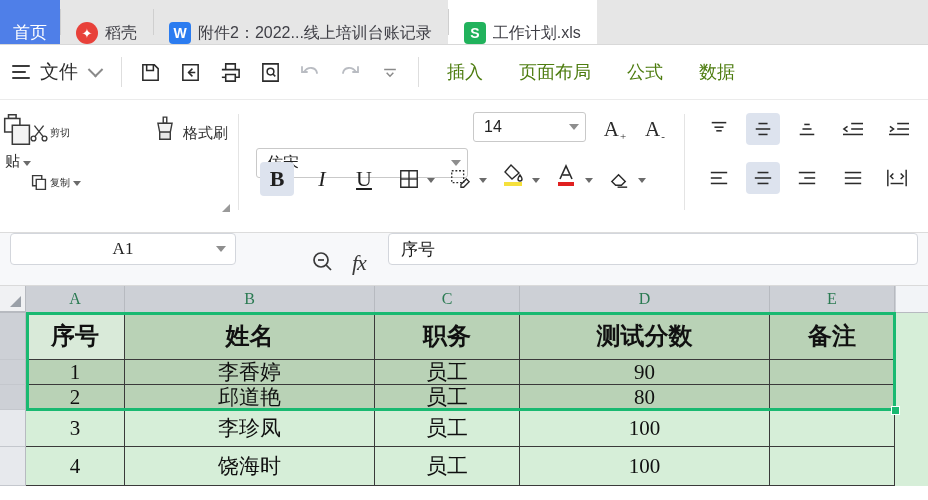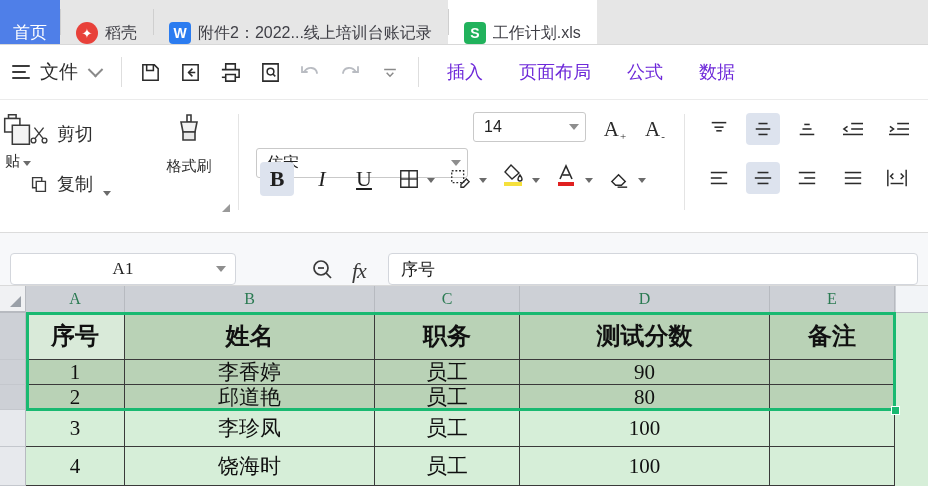--- a/index.html
+++ b/index.html
@@ -63,52 +63,52 @@
     transform: rotate(45deg) translate(-2px, -2px); margin: 0 10px 0 8px;
   }
   .vsep { width: 1px; height: 30px; background: #dedede; margin: 0 10px; }
   .qa { display: flex; align-items: center; gap: 4px; }
   .qa-btn {
     width: 36px; height: 36px; display: flex; align-items: center;
     justify-content: center; border-radius: 4px;
   }
   .qa-btn svg { display: block; }
   .ribbon-tabs { display: flex; align-items: center; gap: 0px; }
-  .rtab { font-size: 18px; color: #6d28d9; padding: 0 18px; white-space: nowrap; }
+  .rtab { font-size: 18px; color: #4d7c0f; padding: 0 18px; white-space: nowrap; }
   .rtab.active {
     background: #22bb6a; color: #ffffff; border-radius: 15px;
     padding: 5px 20px; margin: 0 10px;
   }
 
   
   .ribbon {
     position: relative; height: 132px; background: #ffffff;
     border-bottom: 1px solid #dcdcdc; overflow: hidden;
   }
   .grp { position: absolute; top: 0; height: 100%; }
   .grp-sep { position: absolute; top: 14px; width: 1px; height: 96px; background: #e4e4e4; }
 
   
   .clip-paste {
     position: absolute; left: -18px; top: 10px; width: 72px;
     display: flex; flex-direction: column; align-items: center; gap: 2px;
   }
   .clip-lbl { font-size: 15px; color: #2e2e2e; white-space: nowrap; }
   .clip-item {
-    position: absolute; display: flex; align-items: flex-end; gap: 7px;
-    font-size: 18px; color: #2e2e2e; white-space: nowrap;
+    position: absolute; display: flex; align-items: center; gap: 0;
+    font-size: 10px; color: #2e2e2e; white-space: nowrap;
   }
   .caret {
     display: inline-block; width: 0; height: 0;
     border-left: 4px solid transparent; border-right: 4px solid transparent;
     border-top: 5px solid #6b6b6b; margin-left: 3px;
   }
   .fmt-painter {
     position: absolute; left: 150px; top: 12px; width: 78px;
-    display: flex; flex-direction: column; align-items: center; gap: 3px;
+    display: flex; flex-direction: row; align-items: center; gap: 3px;
   }
   .corner-arrow {
     position: absolute; left: 222px; top: 104px;
     width: 0; height: 0; border-left: 8px solid transparent;
     border-bottom: 8px solid #9a9a9a;
   }
 
   
   .fontbox {
     position: absolute; display: flex; align-items: center;
@@ -137,21 +137,21 @@
 
   
   .abtn {
     position: absolute; width: 34px; height: 32px; border-radius: 4px;
     display: flex; align-items: center; justify-content: center;
   }
   .abtn.on { background: #dde3ee; }
 
   
   .fbar {
-    display: flex; align-items: flex-end; height: 52px;
+    display: flex; align-items: flex-start; height: 52px;
     background: #f7f8fa; padding: 0 10px; gap: 0;
     border-bottom: 1px solid #dadada;
   }
   .namebox {
     width: 226px; height: 32px; background: #ffffff;
     border: 1px solid #d3d6dc; border-radius: 4px;
     display: flex; align-items: center; justify-content: center;
     position: relative; box-sizing: border-box;
   }
   .namebox .nv { font-size: 17px; color: #222; font-family: "Liberation Serif", serif; }

